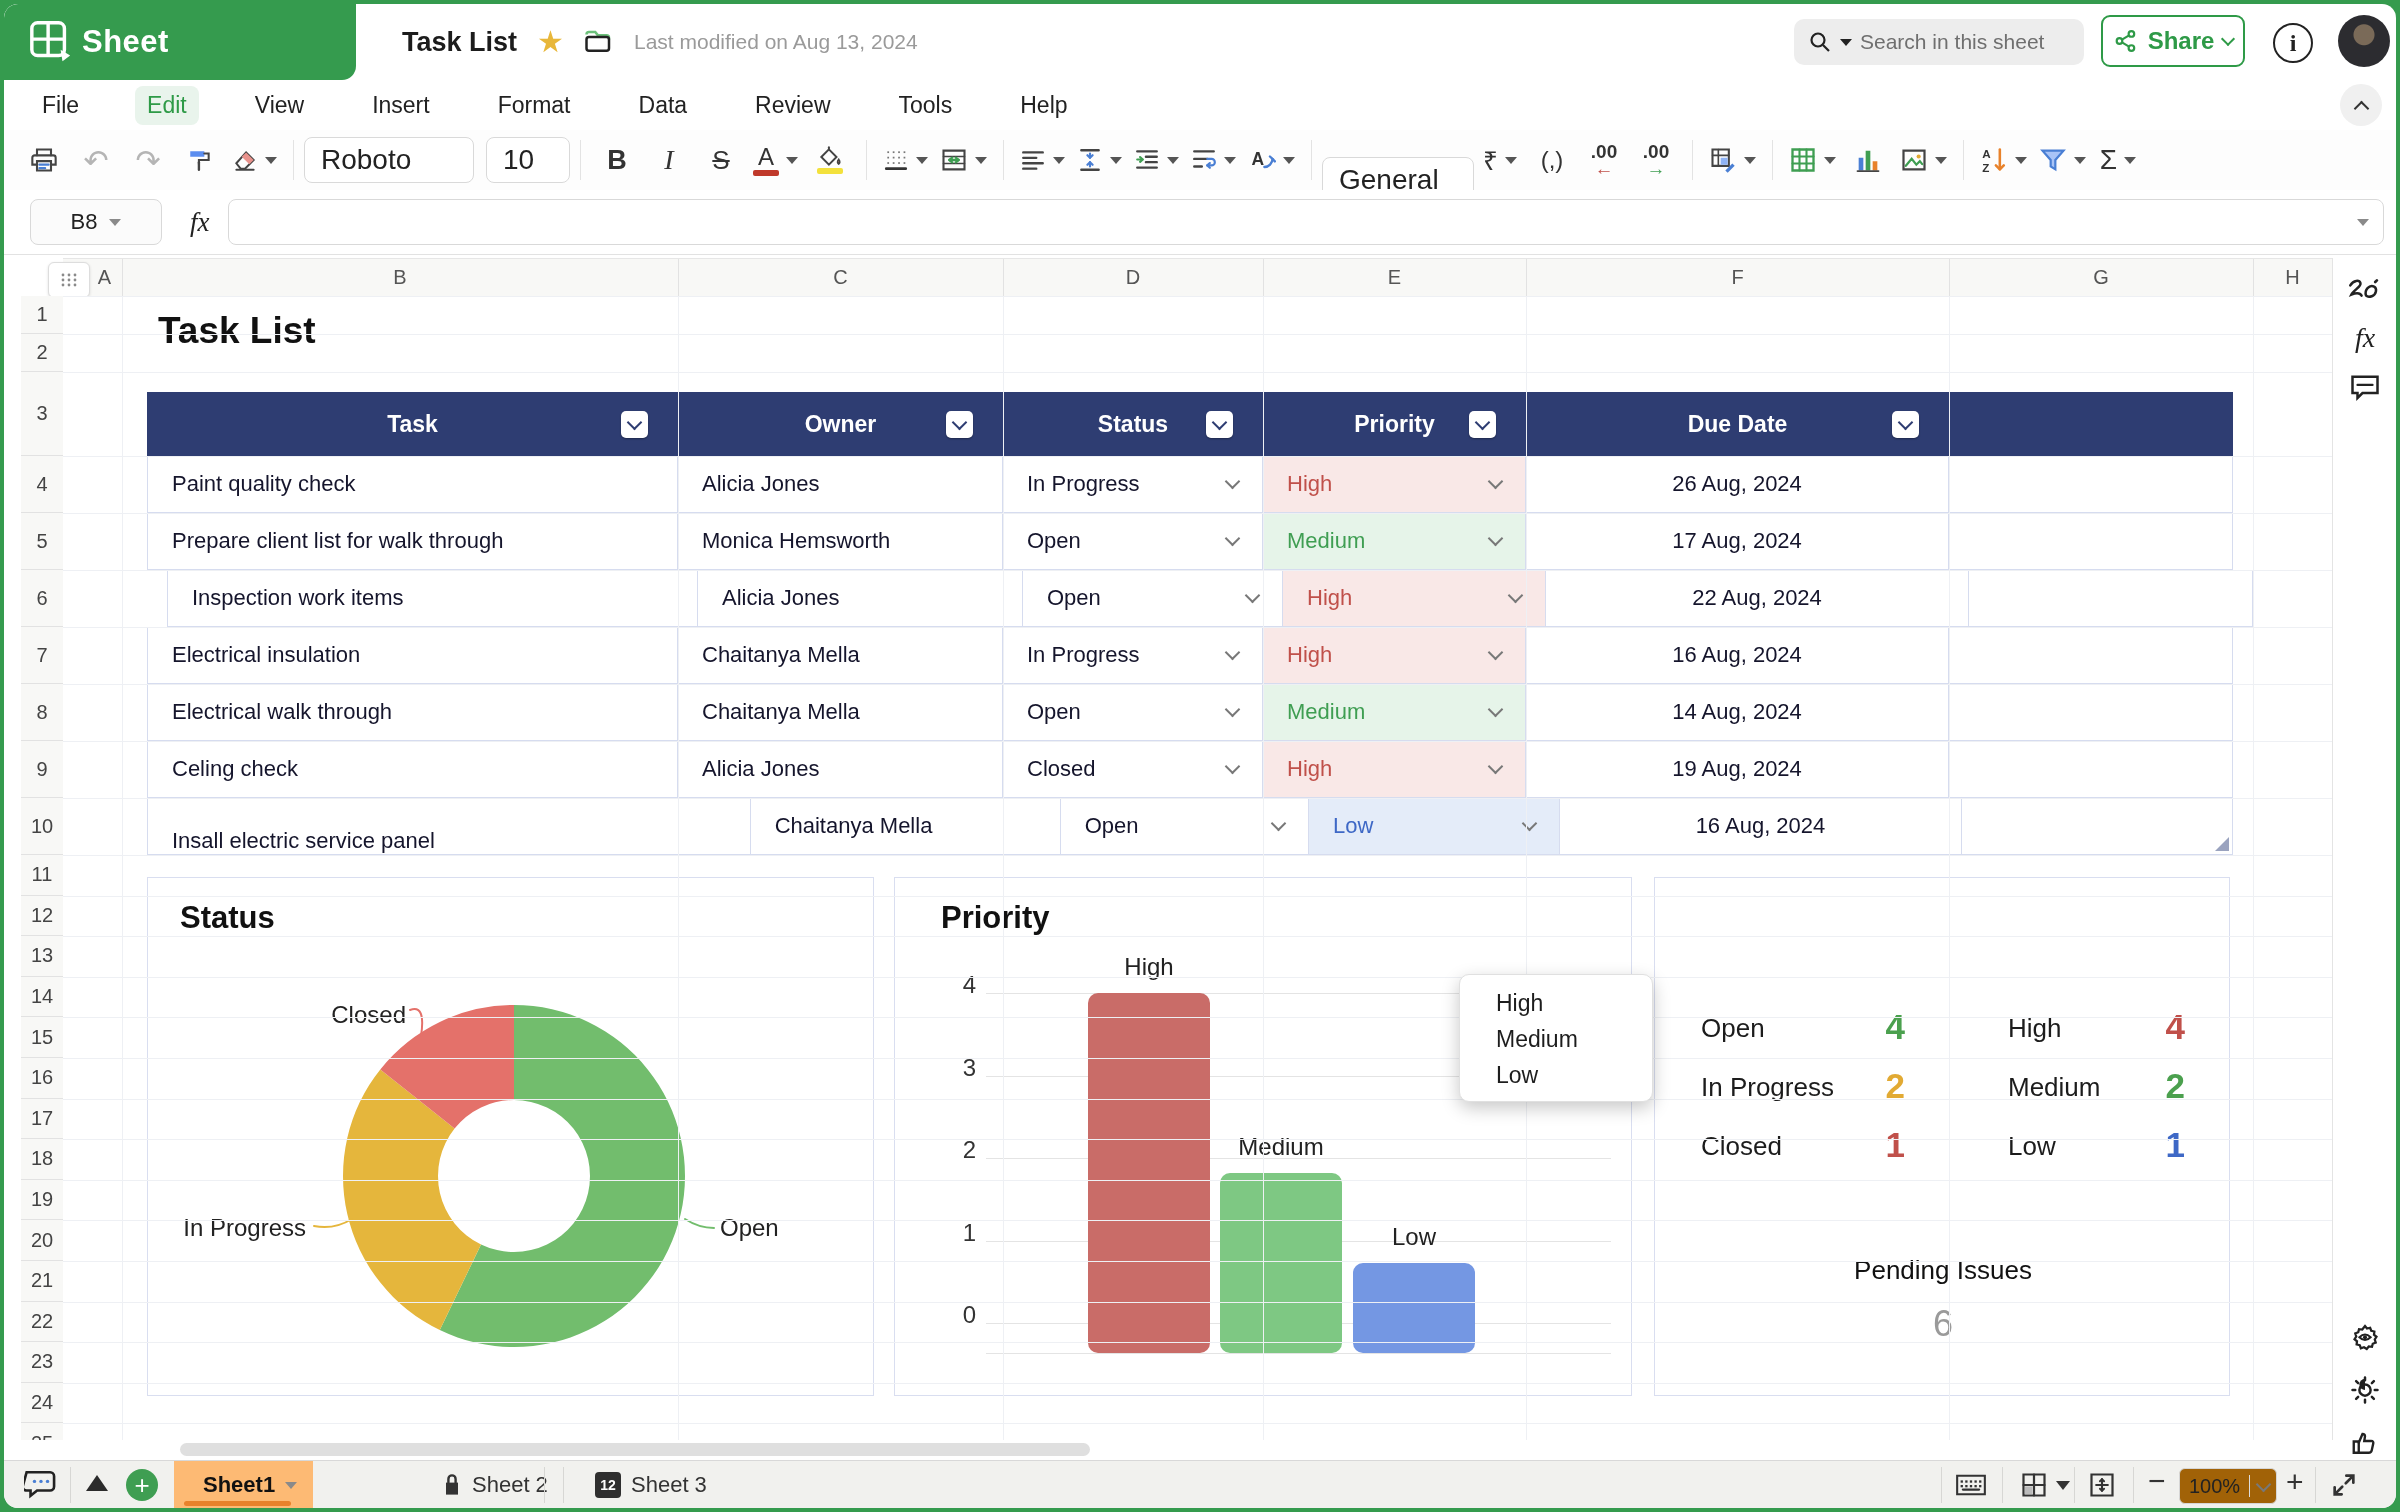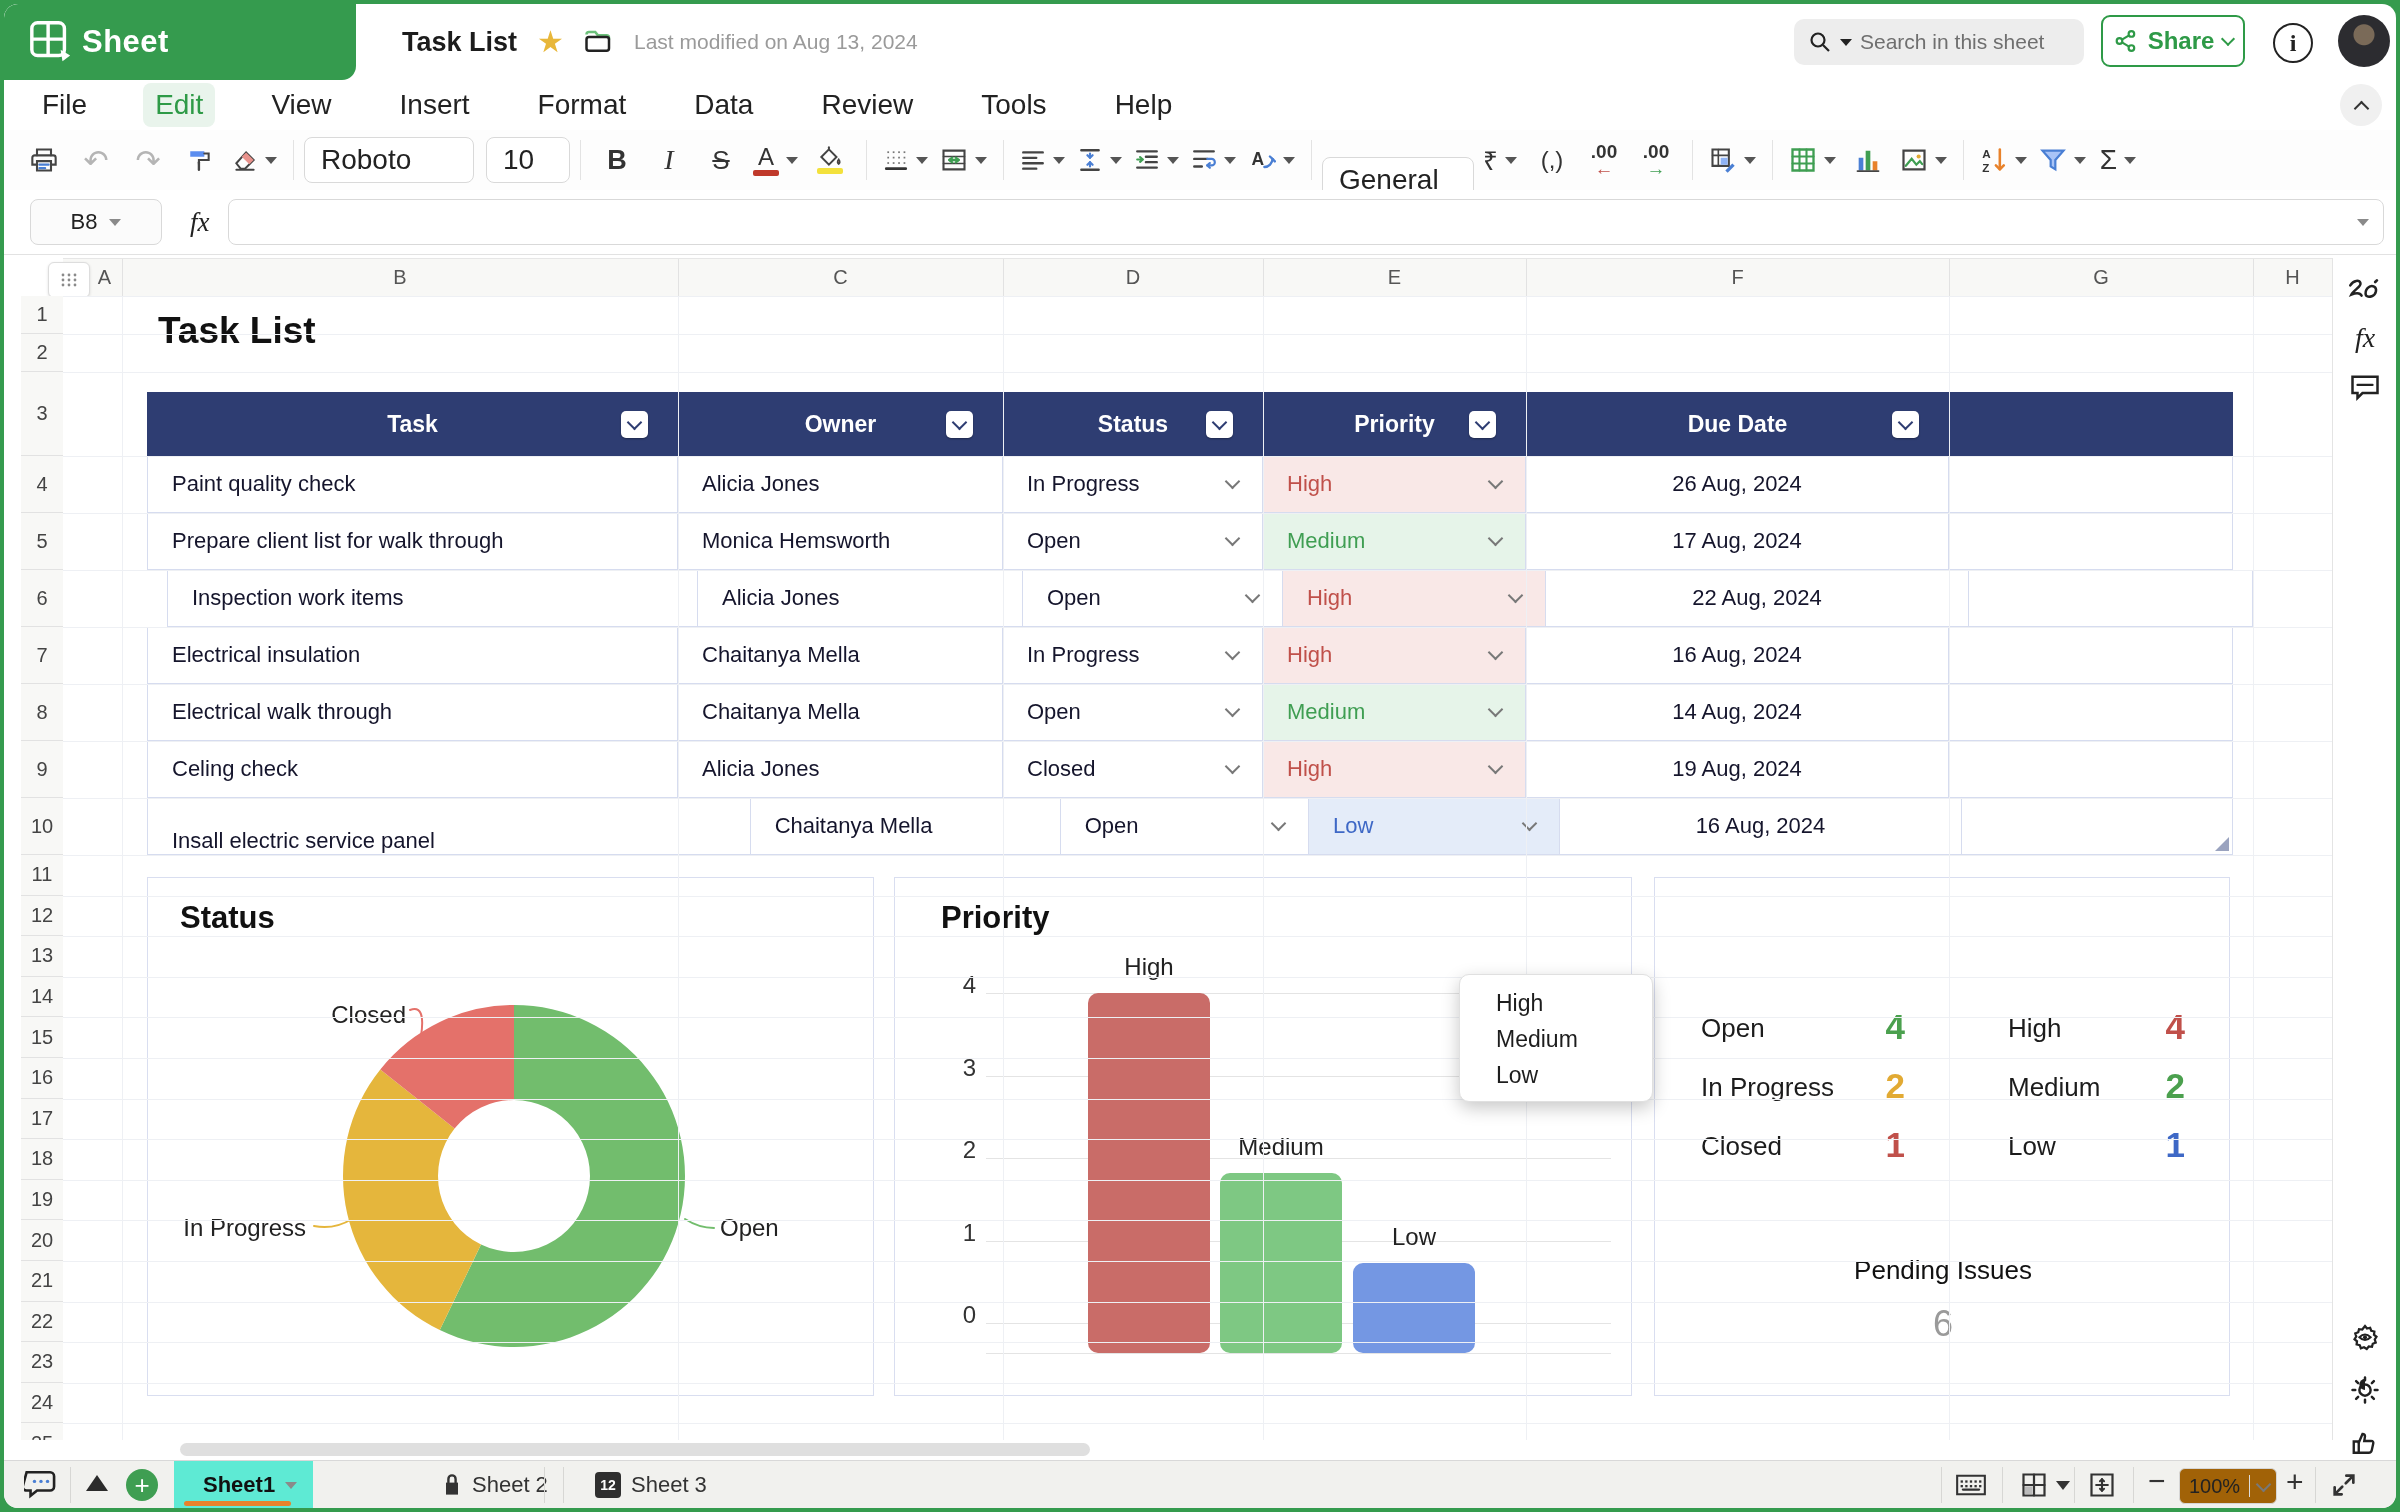--- a/index.html
+++ b/index.html
@@ -14,21 +14,21 @@
   #doctitle .star{color:#e8b73a;font-size:30px;line-height:1;}
   #doctitle .modified{color:#9a9a9a;font-size:21px;}
   #searchbox{left:1790px;top:15px;width:290px;height:46px;background:#ededed;border-radius:10px;display:flex;align-items:center;gap:8px;padding:0 14px;box-sizing:border-box;}
   #searchbox .ph{color:#6f6f6f;font-size:21px;}
   #sharebtn{left:2097px;top:11px;width:144px;height:52px;background:#fff;border:2px solid #2e9a47;border-radius:9px;display:flex;align-items:center;justify-content:center;gap:9px;box-sizing:border-box;cursor:pointer;}
   #sharebtn .sharelabel{color:#2e9a47;font-size:24px;font-weight:700;}
   #infoicon{left:2269px;top:19px;width:36px;height:36px;border:2.5px solid #222;border-radius:50%;color:#222;font-size:24px;font-weight:700;display:flex;align-items:center;justify-content:center;font-family:"Liberation Serif",serif;}
   #avatar{left:2334px;top:11px;width:52px;height:52px;border-radius:50%;background:radial-gradient(circle at 50% 38%, #7a6a58 0 10px, #2c2c30 11px 60%);overflow:hidden;}
   
   #menubar{left:0;top:76px;width:2392px;height:50px;background:#fff;display:flex;align-items:center;gap:44px;padding-left:26px;box-sizing:border-box;}
-  .menu-item{font-size:28px;color:#222;padding:6px 12px;border-radius:8px;cursor:pointer;}
+  .menu-item{font-size:23px;color:#222;padding:6px 12px;border-radius:8px;cursor:pointer;}
   .menu-item.active{color:#2e9a47;background:#e9f4ec;}
   #menucollapse{left:2336px;top:80px;width:42px;height:42px;border-radius:50%;background:#f0f0f0;display:flex;align-items:center;justify-content:center;}
   
   #toolbar{left:0;top:126px;width:2392px;height:60px;background:#fdfdfd;display:flex;align-items:center;padding-left:14px;box-sizing:border-box;}
   .tb{display:flex;align-items:center;justify-content:center;height:44px;min-width:40px;border-radius:6px;color:#333;cursor:pointer;position:relative;}
   .tb .caret{width:0;height:0;border-left:6px solid transparent;border-right:6px solid transparent;border-top:7px solid #555;margin-left:7px;}
   .tb-sep{width:1px;height:40px;background:#e3e3e3;margin:0 10px;flex:none;}
   .tb-select{border:1px solid #d9d9d9;border-radius:8px;background:#fff;height:46px;display:flex;align-items:center;justify-content:space-between;padding:0 12px 0 16px;box-sizing:border-box;font-size:28px;color:#222;cursor:pointer;}
   .glyph{font-size:25px;color:#333;}
   
@@ -66,21 +66,21 @@
   
   .panel{position:absolute;background:#fff;border:1.5px solid #d9def0;box-sizing:border-box;}
   .panel-title{position:absolute;font-size:31px;font-weight:700;color:#111;}
   .stat-label{position:absolute;font-size:26px;color:#1c1c1c;}
   .stat-value{position:absolute;font-size:35px;font-weight:700;text-align:right;width:60px;}
   
   #hscroll{left:176px;top:1439px;width:910px;height:13px;background:#dfdfdf;border-radius:7px;}
   #bottombar{left:0;top:1456px;width:2392px;height:48px;background:#f1f1ee;border-top:1px solid #d8d8d8;border-radius:0 0 14px 14px;}
   .bb-sep{position:absolute;top:6px;width:1px;height:36px;background:#d7d7d4;}
   .sheettab{position:absolute;top:0;height:48px;display:flex;align-items:center;gap:10px;font-size:22px;color:#333;padding:0 16px;cursor:pointer;}
-  .sheettab.active{background:#5eead4;font-weight:700;color:#111;padding-left:29px;}
+  .sheettab.active{background:#fdba74;font-weight:700;color:#111;padding-left:29px;}
   .tab-underline{position:absolute;left:10px;right:22px;bottom:3px;height:5px;background:#e8822b;border-radius:3px;}
   #zoombox{position:absolute;left:2175px;top:7px;width:96px;height:34px;background:#a16207;border:1px solid #d6d6d6;border-radius:6px;display:flex;align-items:center;}
   #zoombox .zl{flex:1;text-align:center;font-size:20px;color:#222;}
   
   #sidebar{left:2328px;top:254px;width:64px;height:1182px;background:#fff;border-left:1px solid #e4e4e4;}
   .side-icon{position:absolute;left:14px;width:36px;height:36px;display:flex;align-items:center;justify-content:center;cursor:pointer;}
   svg{display:block;}
   .donut-label{font-size:24px;fill:#222;font-family:"Liberation Sans",sans-serif;}
 </style>
 </head>

